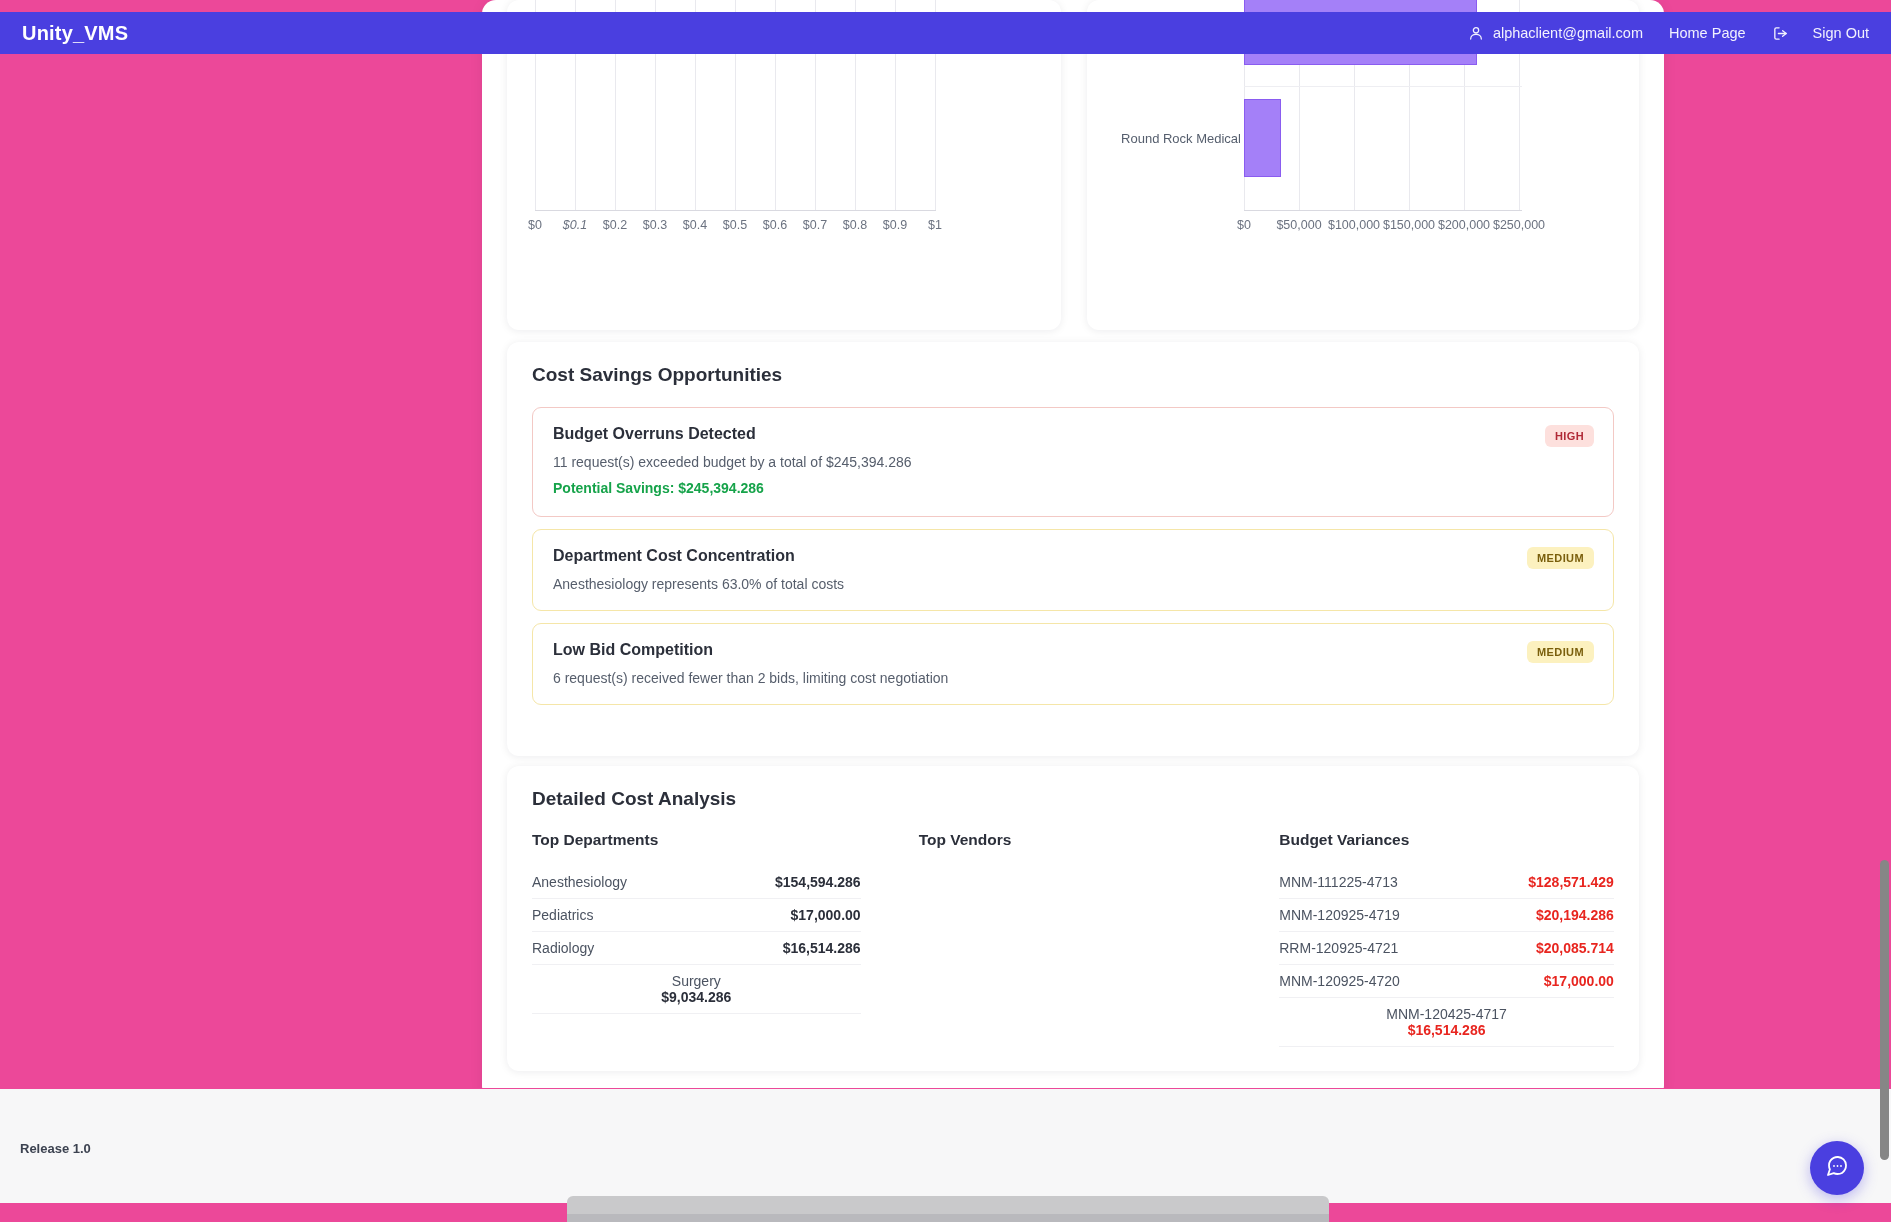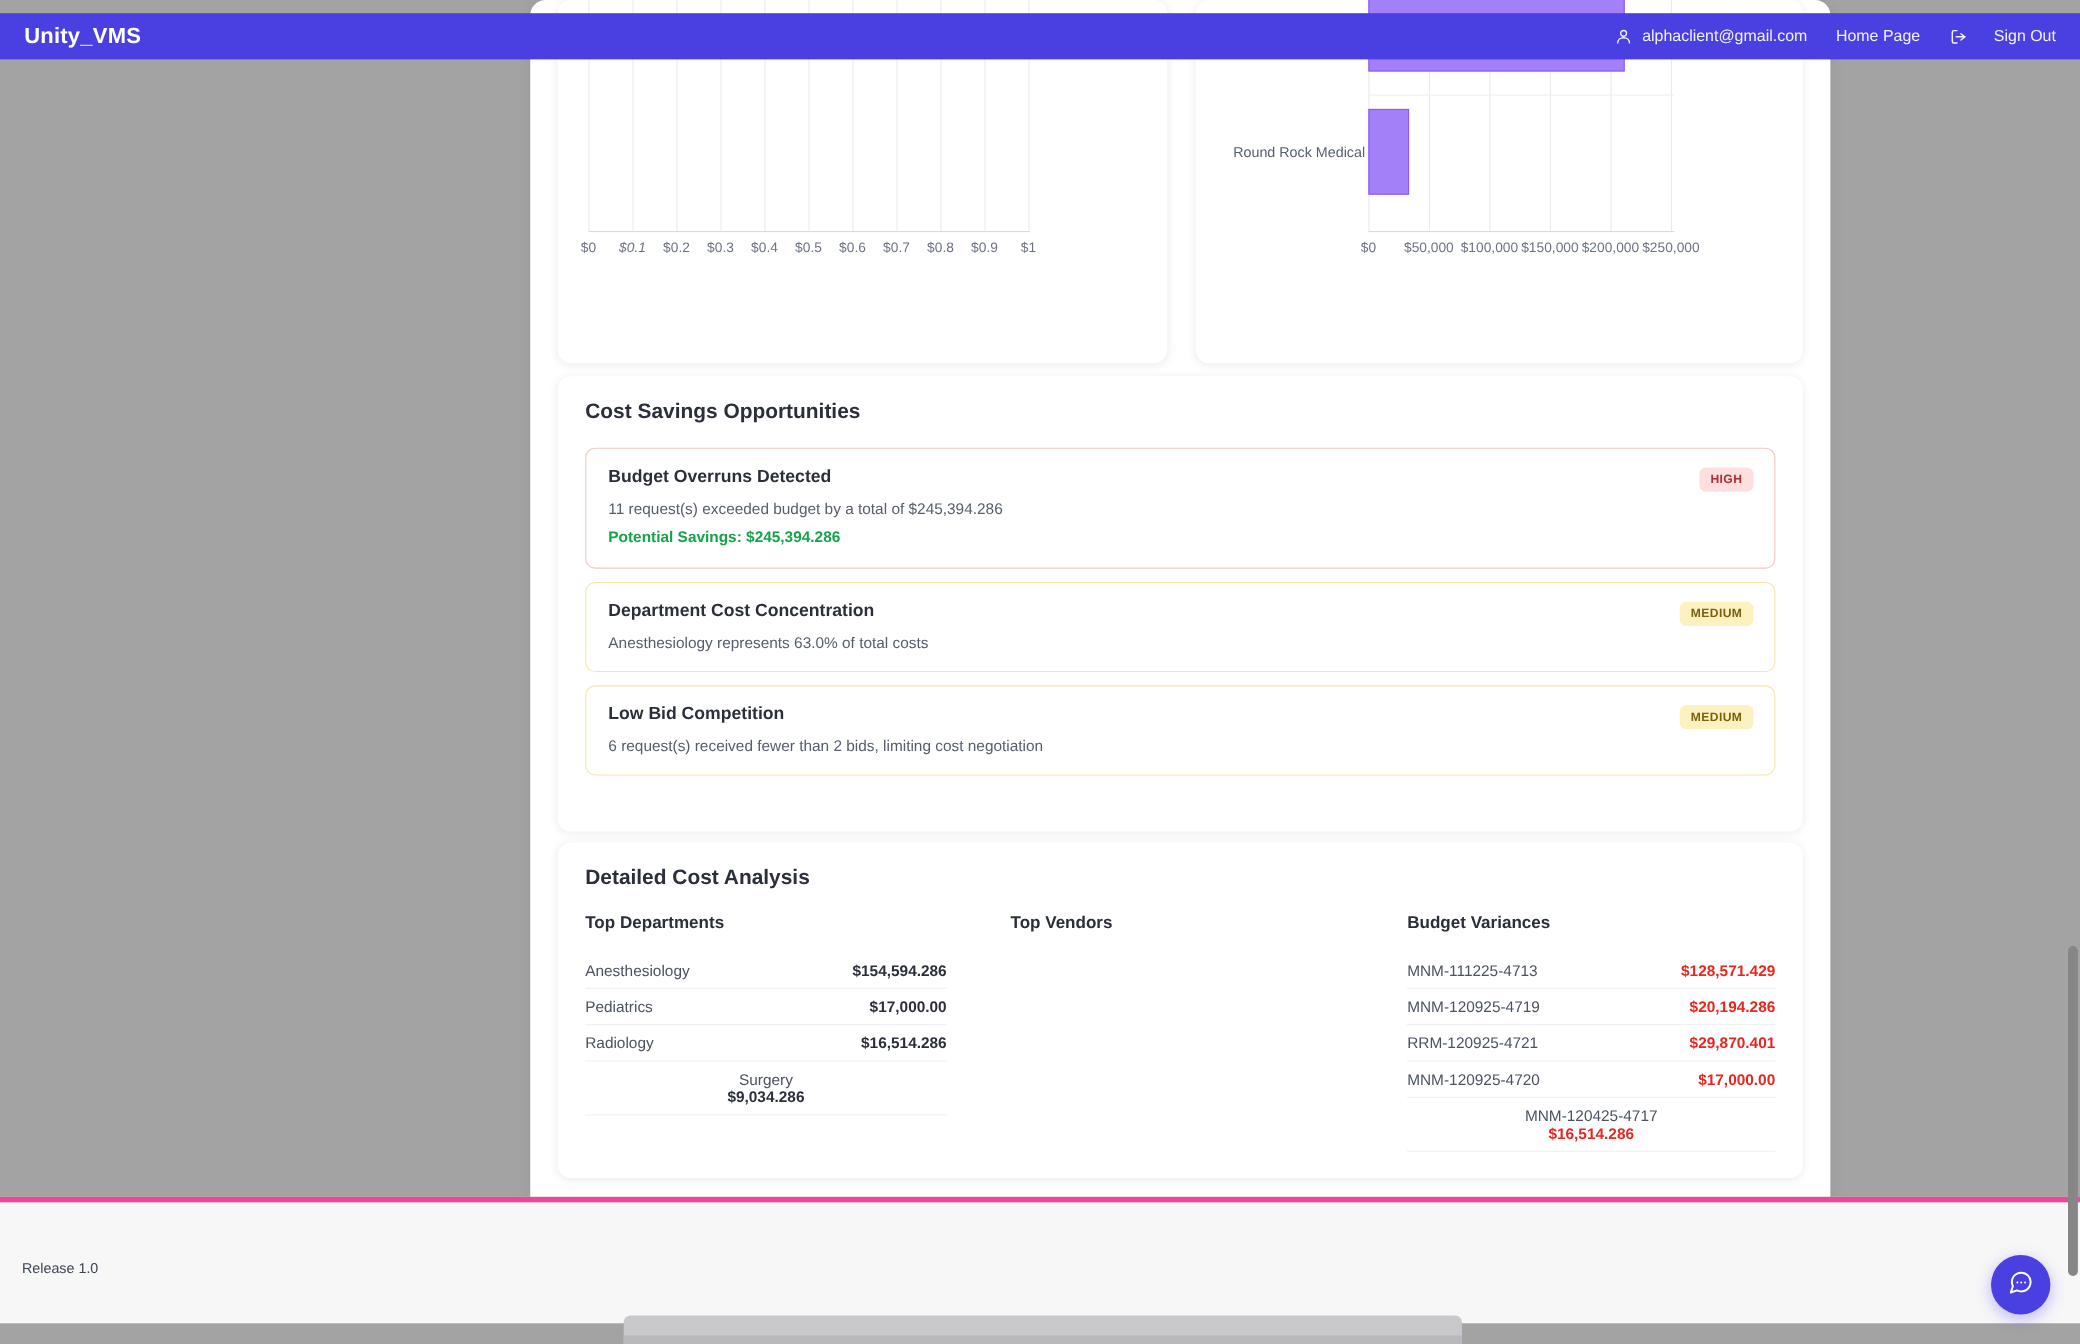--- a/index.html
+++ b/index.html
@@ -2,21 +2,21 @@
 <html><head>
 <meta charset="utf-8">
 <style>
   * { box-sizing: border-box; margin: 0; padding: 0; }
   html, body {
     width: 1891px; height: 1222px;
     font-family: "Liberation Sans", sans-serif;
     background: #f4f4f5;
     overflow: hidden;
   }
-  .page { position: relative; width: 1891px; height: 1222px; background: #a3a3a3; }
+  .page { position: relative; width: 1891px; height: 1222px; background: #ec4899; }
 
   
   .navbar {
     position: absolute; top: 12px; left: 0; right: 0; height: 42px;
     background: #4a3fe0;
     display: flex; align-items: center; justify-content: space-between;
     padding: 0 22px 0 22px;
     z-index: 40;
   }
   .brand { color: #ffffff; font-size: 20px; font-weight: 700; letter-spacing: .2px; }
@@ -116,22 +116,23 @@
     font-size: 14px;
   }
   .row:last-child { border-bottom: 1px solid #f0f0f3; flex-direction: column; }
   .row .k { color: #4b5361; }
   .row .v { font-weight: 700; color: #2b2f3a; }
   .row .v.neg { color: #e8251f; }
 
   
   .footer {
     position: absolute; left: 0; right: 0; bottom: 19px; height: 115px;
-    border-top: 5px solid #ec4899;
+    border-top: 1px solid #ec4899;
     background: #f7f7f8;
+    font-weight: bold;
   }
   .footer-text {
     position: absolute; left: 20px; top: 52px;
     font-size: 13px; color: #3c4250;
   }
 
   
   .fab {
     position: absolute; right: 27px; bottom: 27px;
     width: 54px; height: 54px; border-radius: 50%;
@@ -309,21 +310,21 @@
           <div class="row">
             <span class="k">MNM-111225-4713</span>
             <span class="v neg">$128,571.429</span>
           </div>
           <div class="row">
             <span class="k">MNM-120925-4719</span>
             <span class="v neg">$20,194.286</span>
           </div>
           <div class="row">
             <span class="k">RRM-120925-4721</span>
-            <span class="v neg">$29,870.401</span>
+            <span class="v neg">$20,085.714</span>
           </div>
           <div class="row">
             <span class="k">MNM-120925-4720</span>
             <span class="v neg">$17,000.00</span>
           </div>
           <div class="row">
             <span class="k">MNM-120425-4717</span>
             <span class="v neg">$16,514.286</span>
           </div>
         </div>

